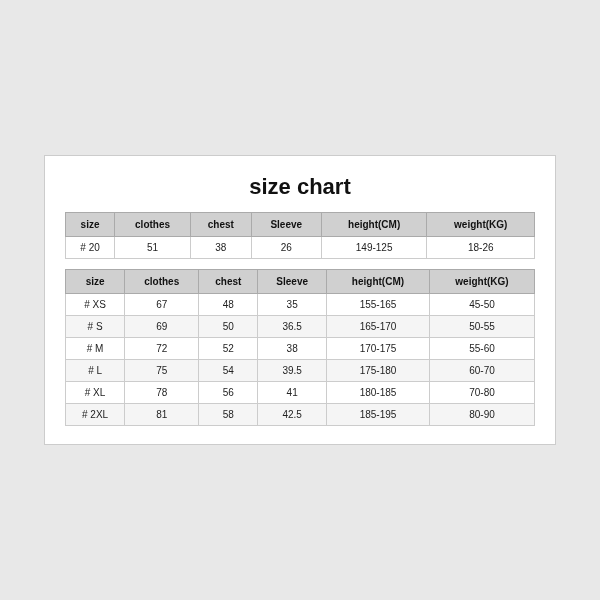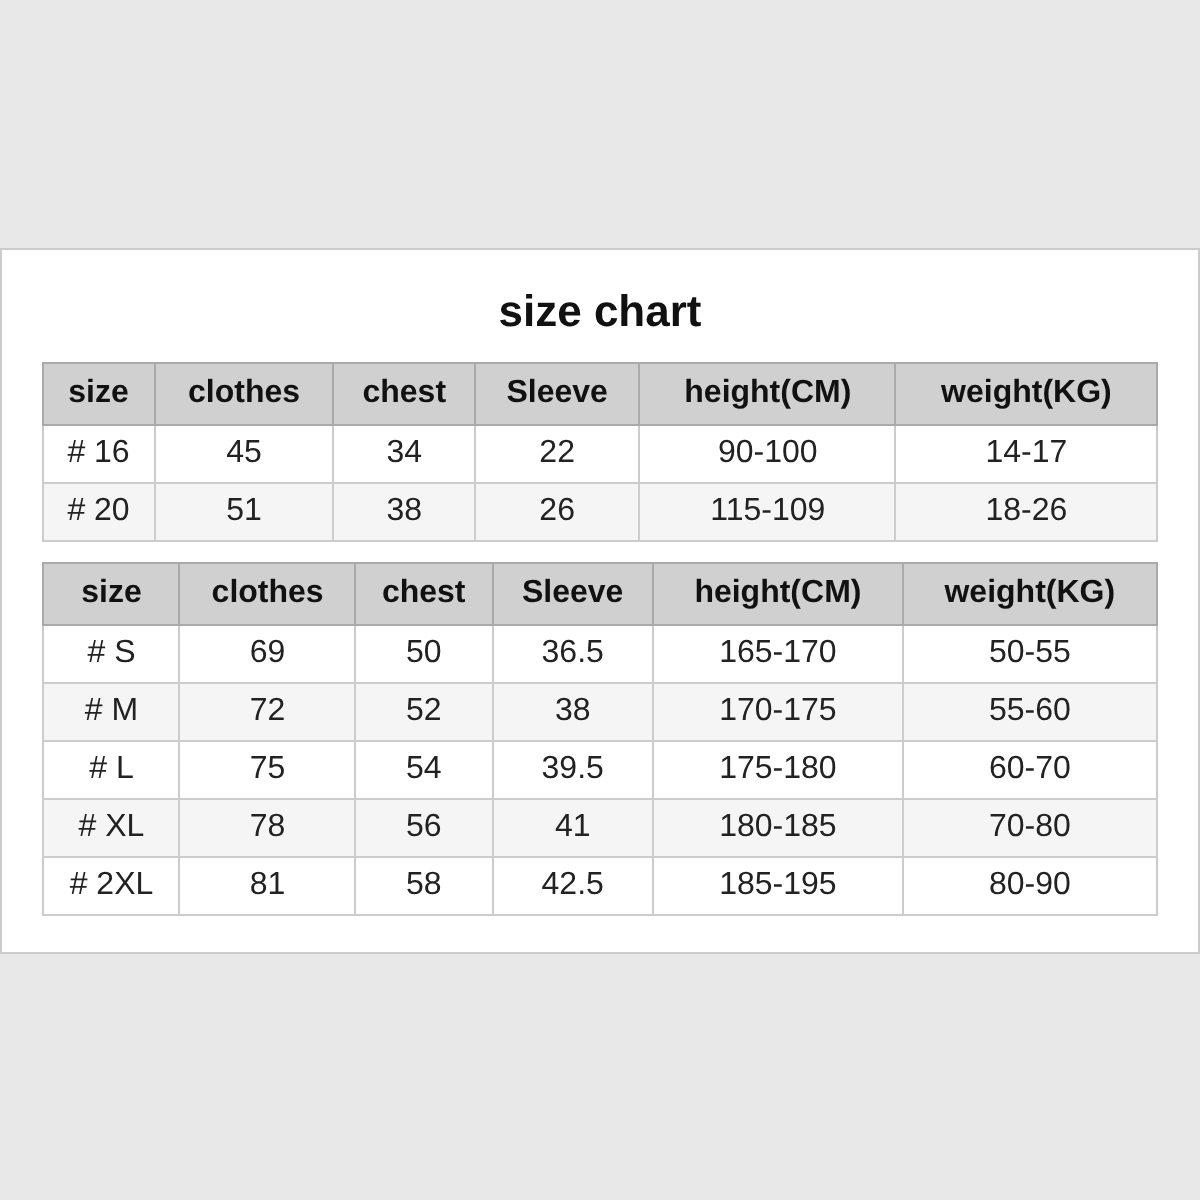--- a/index.html
+++ b/index.html
@@ -15,35 +15,35 @@
       align-items: center;
       justify-content: center;
       background: #e8e8e8;
       font-family: Arial, sans-serif;
     }
 
     .card {
       background: #fff;
       border: 1px solid #ccc;
       padding: 18px 20px;
-      width: 600px;
+      width: 512px;
     }
 
     .title {
       text-align: center;
       font-size: 22px;
       font-weight: bold;
       margin-bottom: 12px;
       color: #111;
     }
 
     table {
       width: 100%;
       border-collapse: collapse;
-      font-size: 16px;
+      font-size: 10px;
     }
 
     thead tr {
       background: #d0d0d0;
     }
 
     thead th {
       padding: 6px 4px;
       border: 1px solid #aaa;
       text-align: center;
@@ -77,53 +77,53 @@
       <tr>
         <th>size</th>
         <th>clothes</th>
         <th>chest</th>
         <th>Sleeve</th>
         <th>height(CM)</th>
         <th>weight(KG)</th>
       </tr>
     </thead>
     <tbody id="tbody1">
-    <tr>
-          <td># 16</td>
-          <td>45</td>
-          <td>34</td>
-          <td>22</td>
-          <td>90-100</td>
-          <td>14-17</td>
-        </tr>
         <tr>
           <td># 20</td>
           <td>51</td>
           <td>38</td>
           <td>26</td>
-          <td>115-109</td>
+          <td>149-125</td>
           <td>18-26</td>
         </tr>
       </tbody>
   </table>
 
   <div style="height:10px;"></div>
 
   <table>
     <thead>
       <tr>
         <th>size</th>
         <th>clothes</th>
         <th>chest</th>
         <th>Sleeve</th>
         <th>height(CM)</th>
         <th>weight(KG)</th>
       </tr>
     </thead>
     <tbody id="tbody2">
+    <tr>
+          <td># XS</td>
+          <td>67</td>
+          <td>48</td>
+          <td>35</td>
+          <td>155-165</td>
+          <td>45-50</td>
+        </tr>
         <tr>
           <td># S</td>
           <td>69</td>
           <td>50</td>
           <td>36.5</td>
           <td>165-170</td>
           <td>50-55</td>
         </tr>
         <tr>
           <td># M</td>

